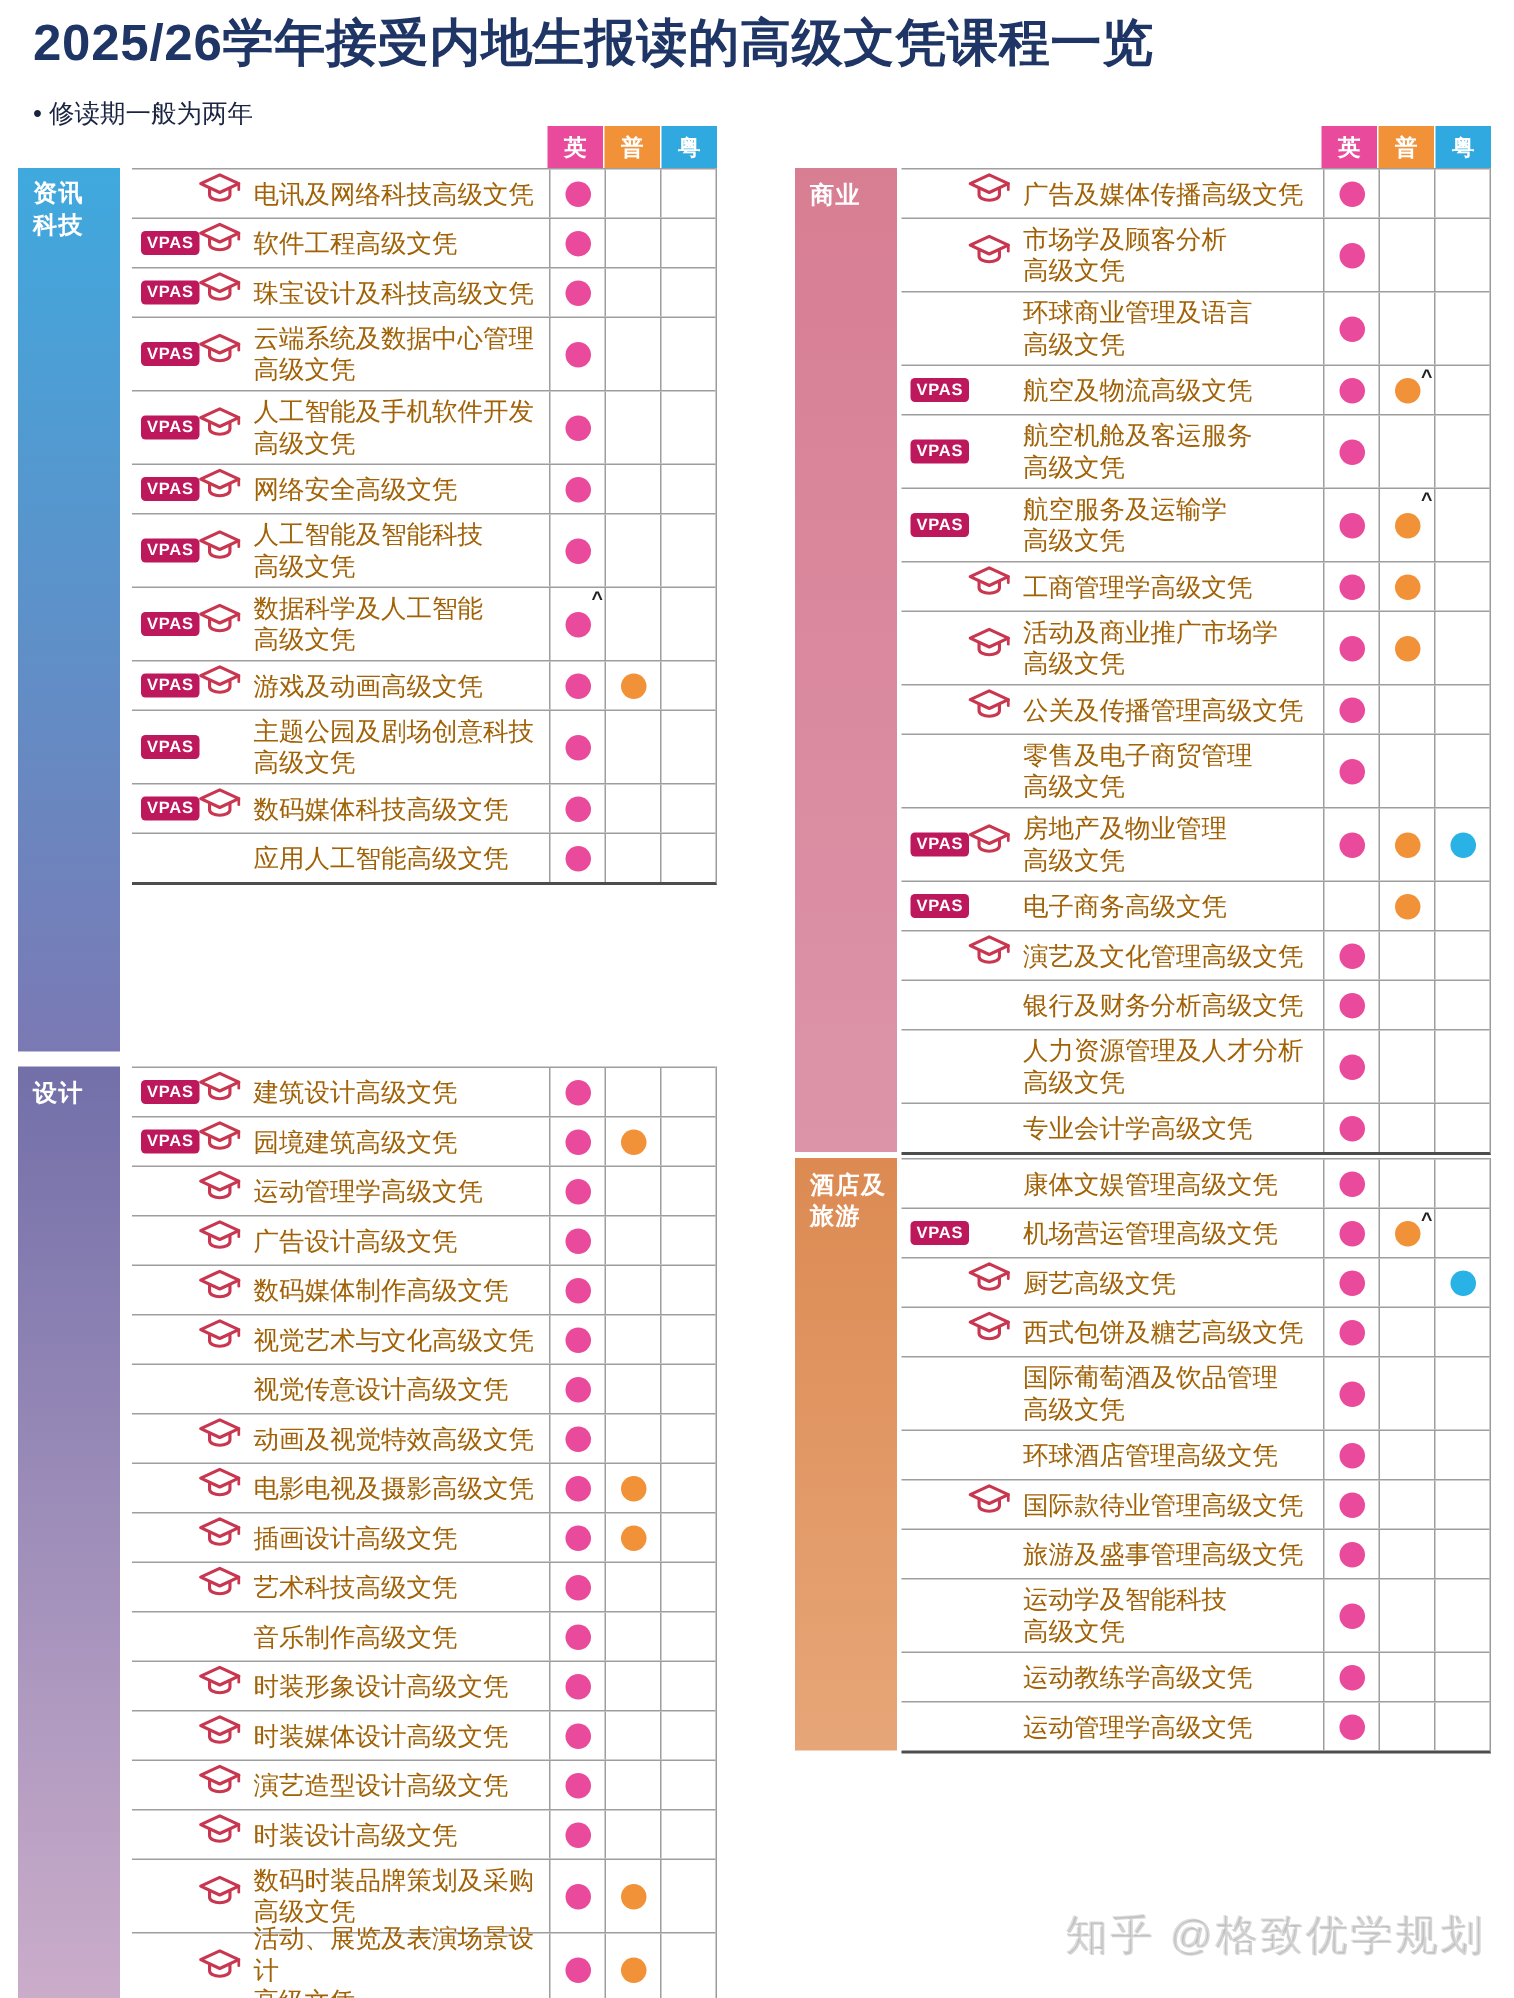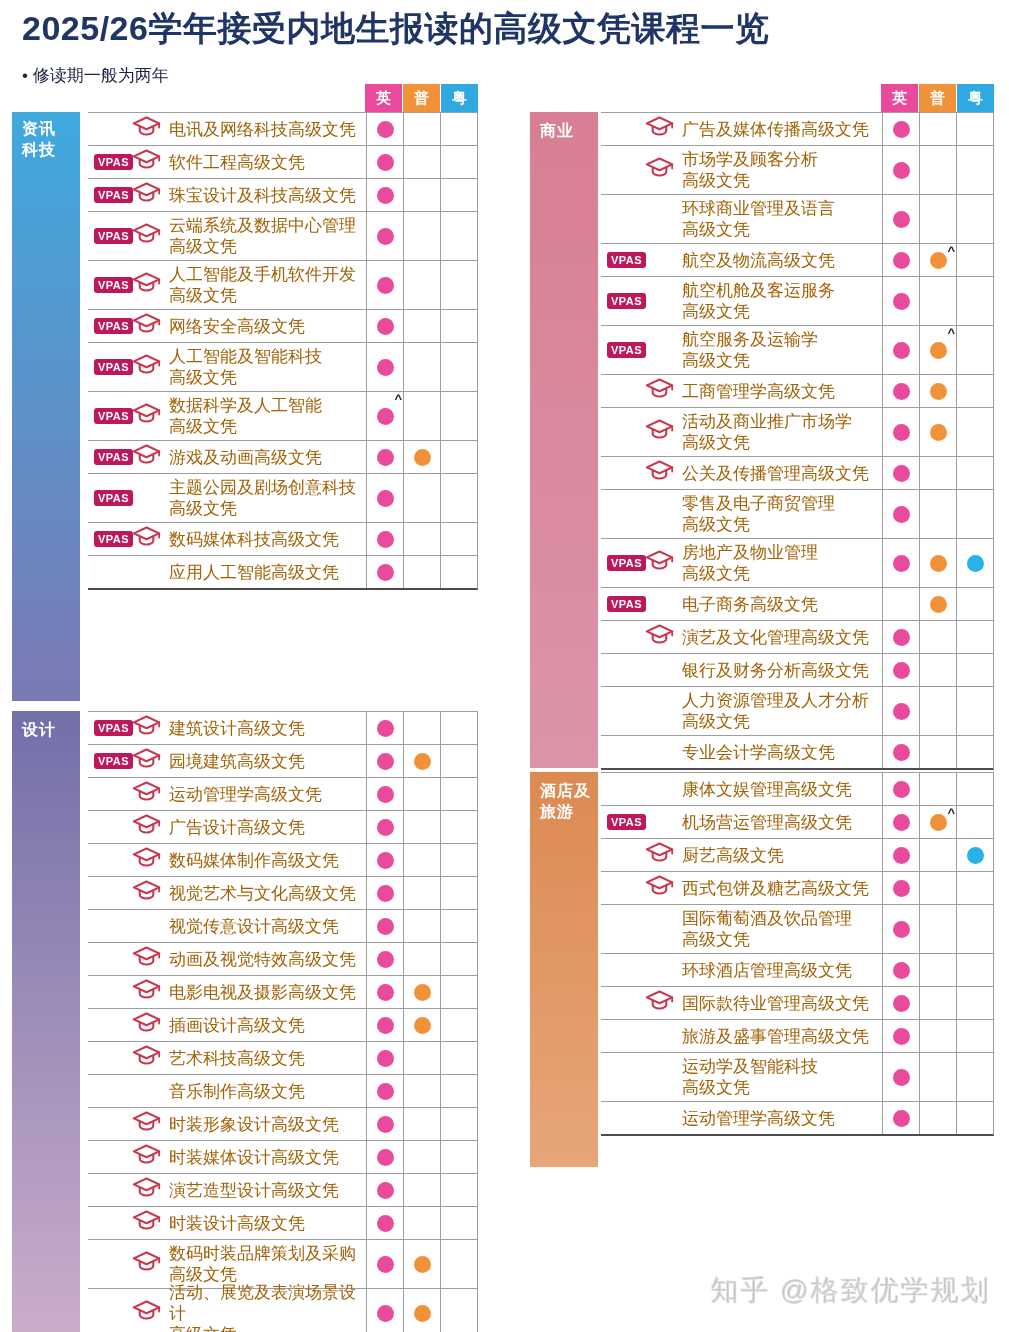--- a/index.html
+++ b/index.html
@@ -963,20 +963,30 @@
               <div class="name">运动学及智能科技<br>高级文凭</div>
               <div class="lang">
                 <div class="dot" style="background: rgb(234, 74, 156);"></div>
               </div>
               <div class="lang"></div>
               <div class="lang"></div>
             </div>
             <div class="row">
               <div class="slot-vpas"></div>
               <div class="slot-cap"></div>
+              <div class="name">运动教练学高级文凭</div>
+              <div class="lang">
+                <div class="dot" style="background: rgb(234, 74, 156);"></div>
+              </div>
+              <div class="lang"></div>
+              <div class="lang"></div>
+            </div>
+            <div class="row">
+              <div class="slot-vpas"></div>
+              <div class="slot-cap"></div>
               <div class="name">运动管理学高级文凭</div>
               <div class="lang">
                 <div class="dot" style="background: rgb(234, 74, 156);"></div>
               </div>
               <div class="lang"></div>
               <div class="lang"></div>
             </div>
           </div>
         </div>
       </div>

